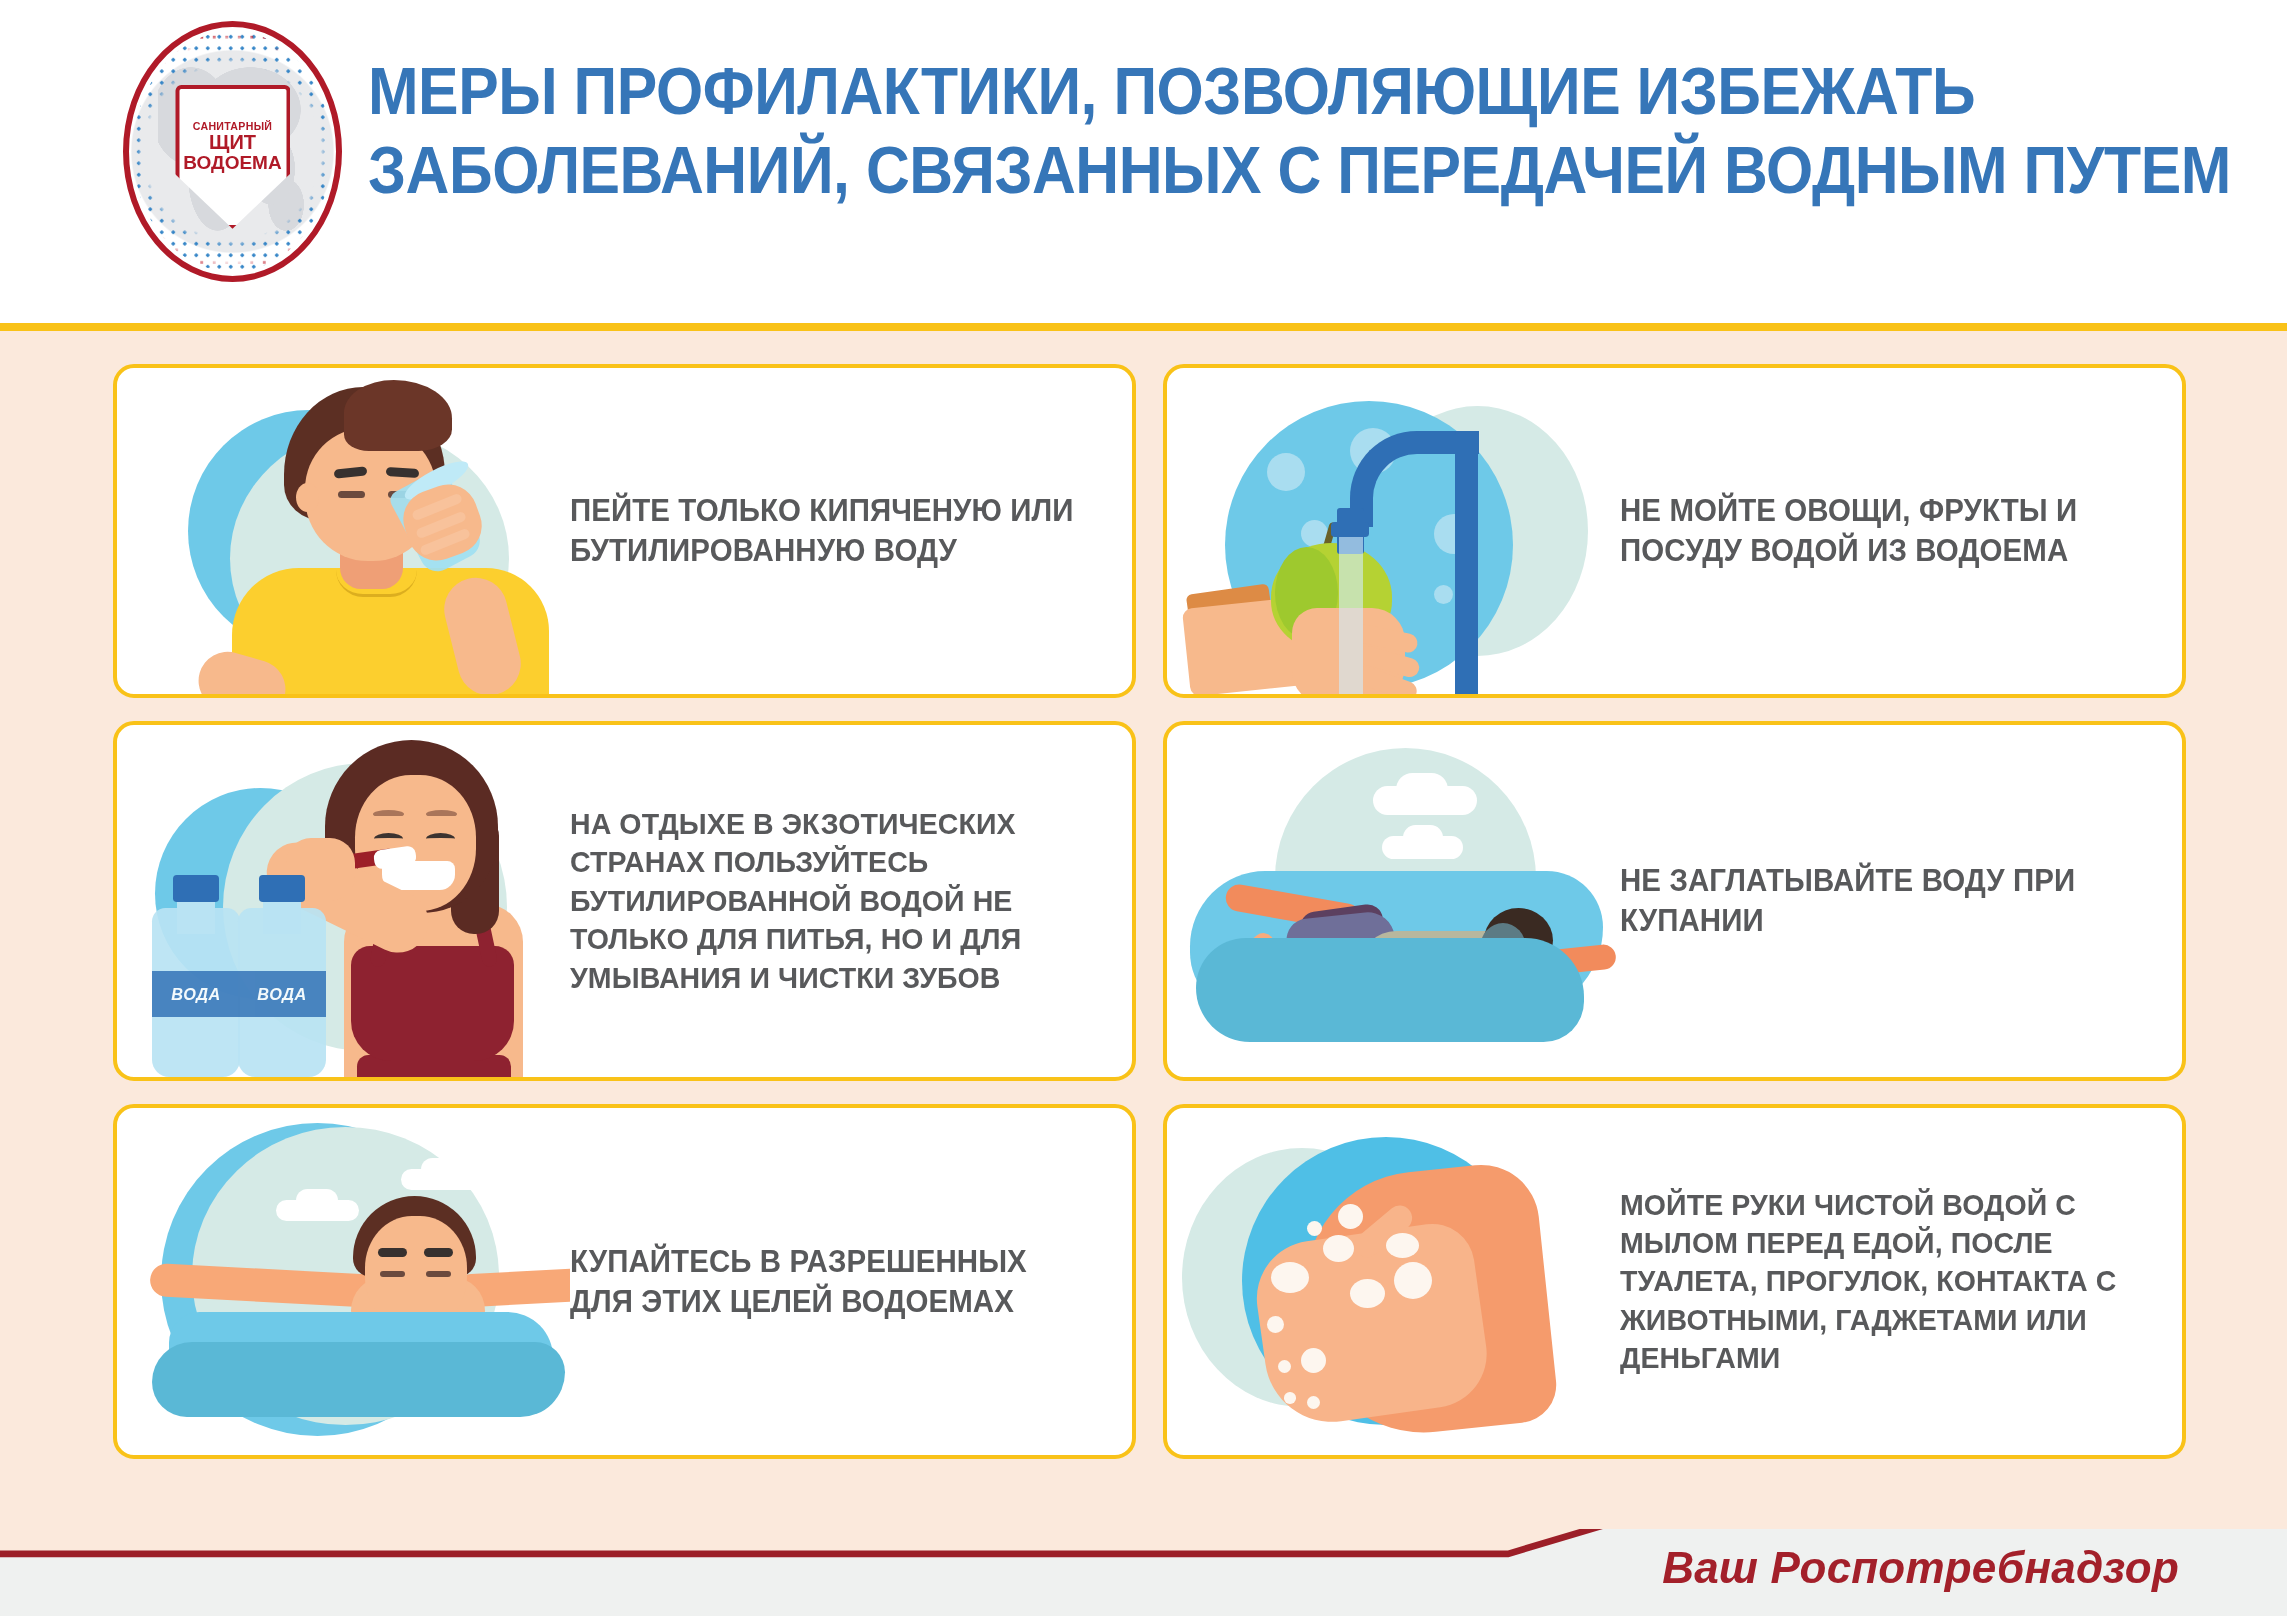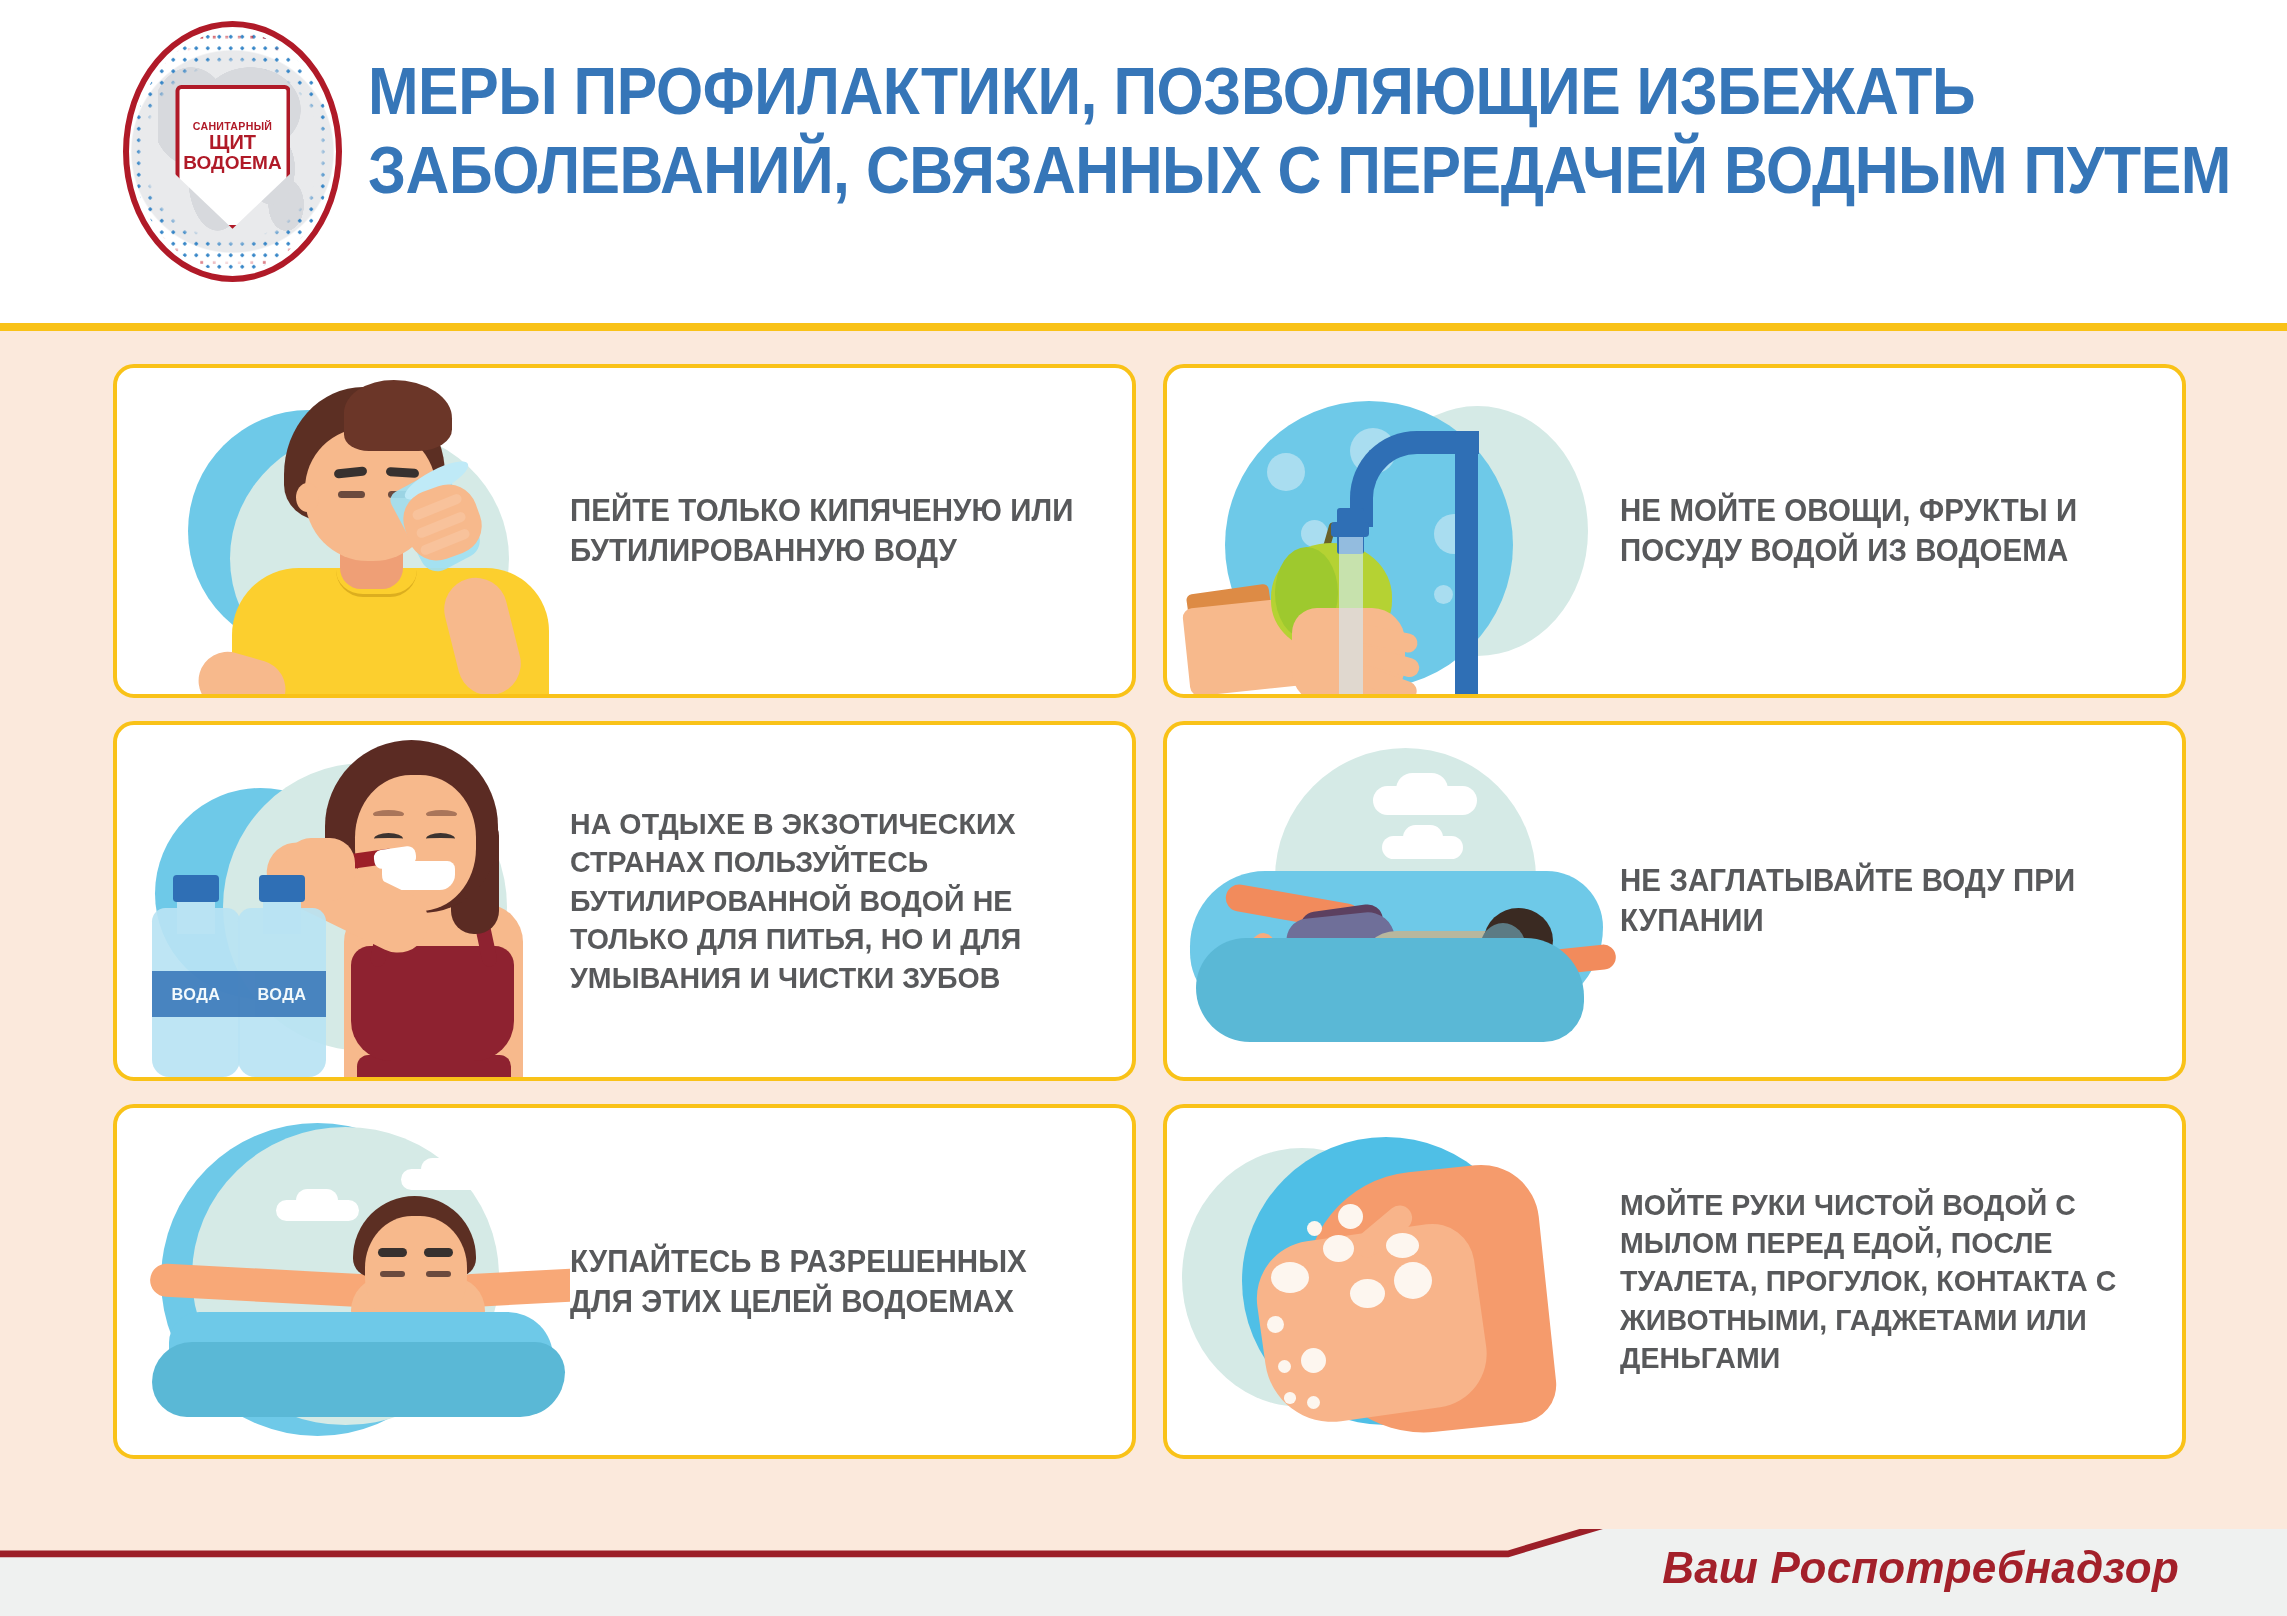--- a/index.html
+++ b/index.html
@@ -190,21 +190,21 @@
   .a3-body{position:absolute;left:227px;top:179px;width:179px;height:183px;background:var(--skin);border-radius:38px 38px 0 0;}
   .a3-top{position:absolute;left:234px;top:221px;width:163px;height:115px;background:#8e2230;border-radius:19px 19px 40px 40px;}
   .a3-strapL{position:absolute;left:257px;top:188px;width:15.4px;height:54px;background:#8e2230;border-radius:7.7px;transform:rotate(10deg);}
   .a3-strapR{position:absolute;left:361px;top:188px;width:15.4px;height:54px;background:#8e2230;border-radius:7.7px;transform:rotate(-12deg);}
   .a3-short{position:absolute;left:240px;top:330px;width:154px;height:38px;background:#8e2230;border-radius:11.5px 11.5px 0 0;}
   .a3-bottle{position:absolute;bottom:0;width:88px;height:202px;}
   .a3-bottle .bd{position:absolute;left:0;bottom:0;width:88px;height:169px;background:#b9e3f3;border-radius:13.4px 13.4px 17.3px 17.3px;opacity:.92;}
   .a3-bottle .nk{position:absolute;left:25px;top:21px;width:38px;height:38px;background:#b9e3f3;}
   .a3-bottle .cp{position:absolute;left:21px;top:0;width:46px;height:27px;background:#2f6fb5;border-radius:3.8px;}
   .a3-bottle .lb{position:absolute;left:0;bottom:60px;width:88px;height:46px;background:#2f6fb5;opacity:.82;
-    display:flex;align-items:center;justify-content:center;}
+    display:flex;align-items:center;justify-content:center;font-style:italic;}
   .a3-bottle .lb span{color:#fff;font-size:16.3px;font-weight:bold;letter-spacing:0.5px;}
 
   
   .a4-sky{left:108px;top:23px;width:261px;height:261px;background:var(--sky-pale);}
   .a4-cloud{position:absolute;background:#fff;border-radius:29px;}
   .a4-water1{position:absolute;left:23px;top:146px;width:413px;height:144px;background:#6ec9e8;
     border-radius:115px 86px 134px 96px;}
   .a4-water2{position:absolute;left:29px;top:213px;width:388px;height:104px;background:#5ab8d6;
     border-radius:106px 125px 86px 115px;}
   .a4-torso{position:absolute;left:192px;top:206px;width:163px;height:75px;background:#b7b79e;border-radius:38px;}

